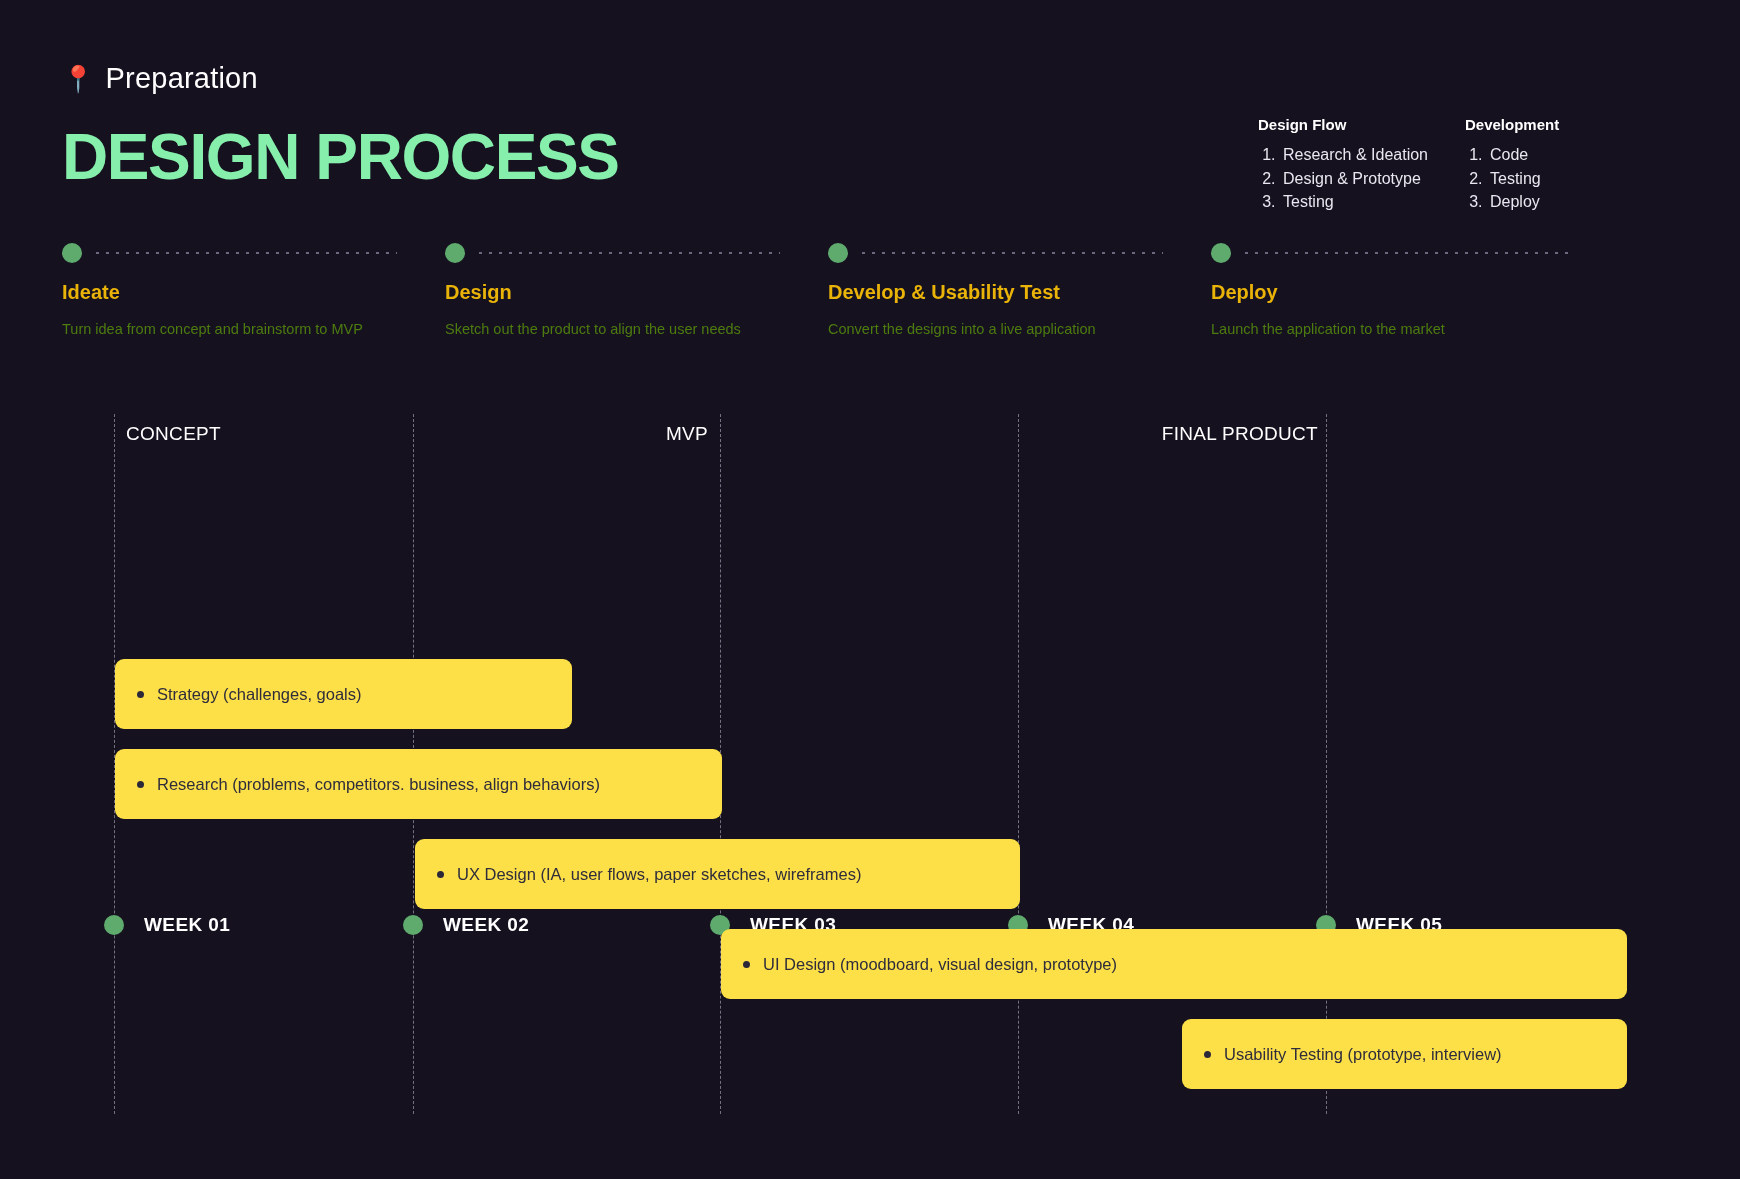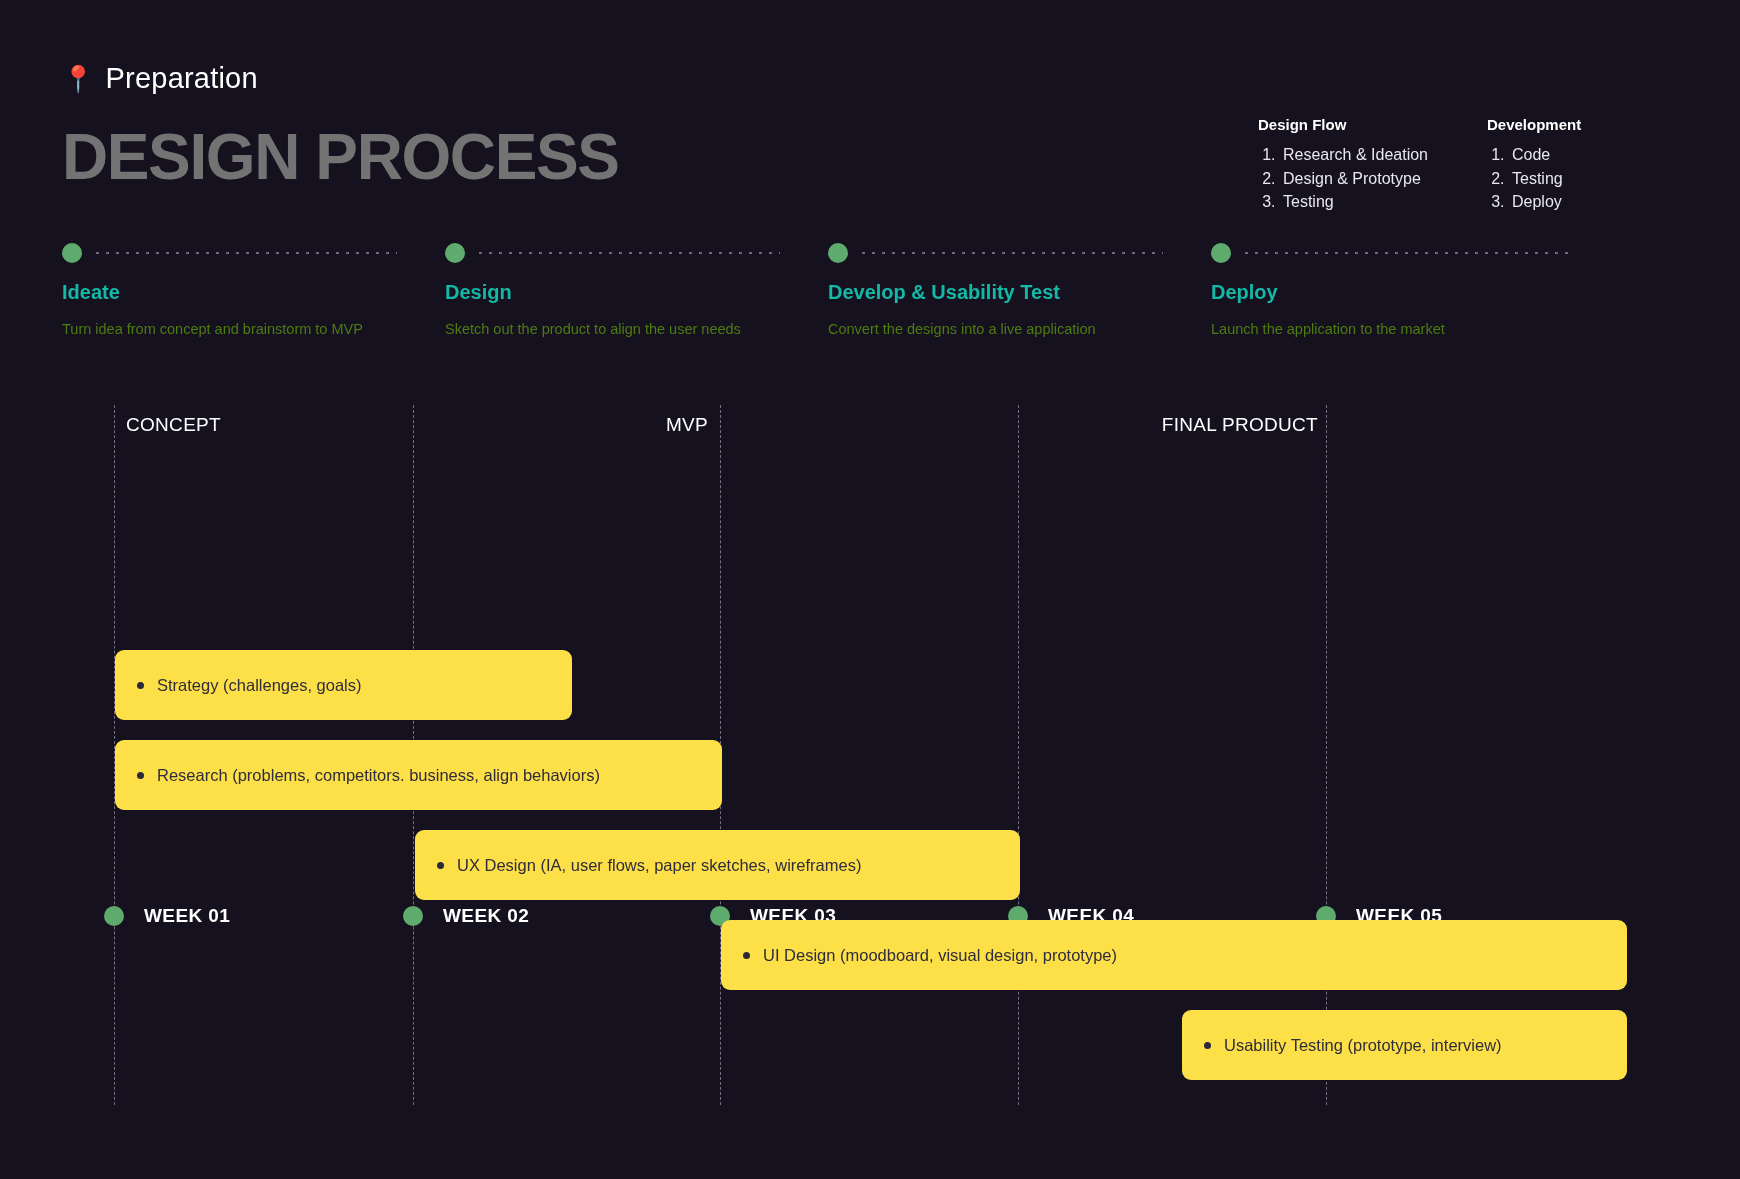--- a/index.html
+++ b/index.html
@@ -22,32 +22,32 @@
     font-size: 29px; font-weight: 400; color: #ffffff;
     letter-spacing: .2px;
   }
   .pin-icon { font-size: 26px; line-height: 1; display: inline-block; }
 
   .main-title {
     position: absolute;
     left: 62px; top: 125px;
     font-size: 64px;
     font-weight: 800;
-    color: #737373;
+    color: #86efac;
     letter-spacing: -1.4px;
     line-height: 1;
     white-space: nowrap;
   }
 
   
   .ref-lists {
     position: absolute;
     left: 1258px; top: 116px;
     display: flex;
-    gap: 59px;
+    gap: 37px;
   }
   .ref-col { }
   .ref-head {
     font-size: 15px; font-weight: 700; color: #ffffff;
     margin-bottom: 10px; white-space: nowrap;
   }
   .ref-col ol {
     list-style: decimal;
     margin-left: 22px;
   }
@@ -78,33 +78,33 @@
   .phase-line {
     flex: 1;
     height: 2px;
     margin-left: 14px;
     background-image: linear-gradient(to right, #6c6880 0 3px, transparent 3px 10px);
     background-size: 10px 2px;
     background-repeat: repeat-x;
   }
   .phase-name {
     margin-top: 18px;
-    font-size: 20px; font-weight: 700; color: #14b8a6;
+    font-size: 20px; font-weight: 700; color: #eab308;
     white-space: nowrap;
   }
   .phase-desc {
     margin-top: 17px;
     font-size: 14.5px; color: #4d7c0f; font-weight: 400;
     white-space: nowrap;
   }
 
   
   .timeline {
     position: absolute;
-    left: 0; top: 405px;
+    left: 0; top: 414px;
     width: 1740px; height: 720px;
   }
   .gridline {
     position: absolute;
     top: 0;
     width: 0;
     height: 700px;
     border-left: 1.5px dashed #8b8798;
     opacity: .82;
   }

